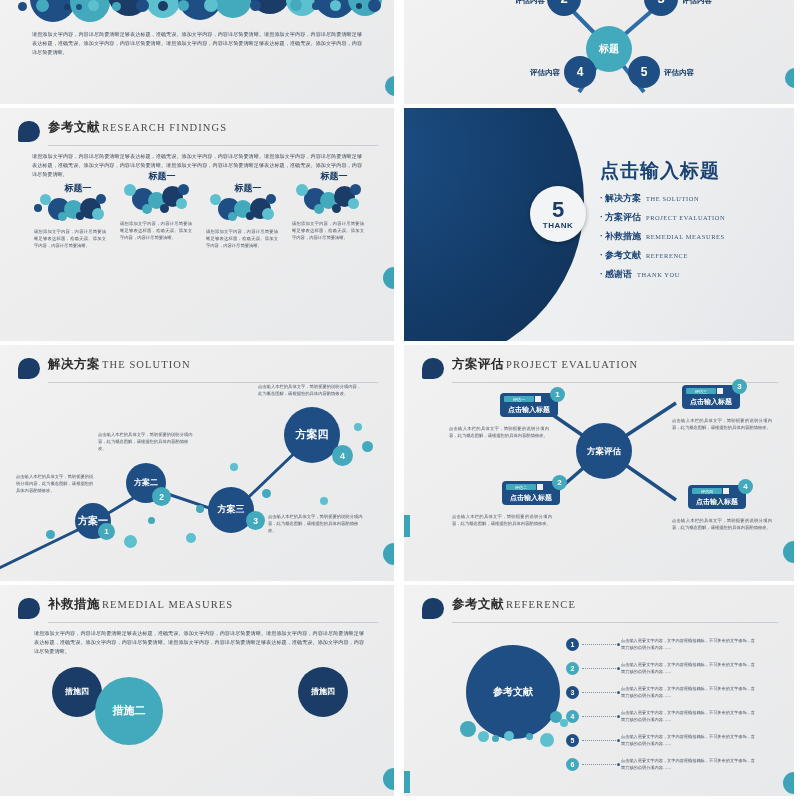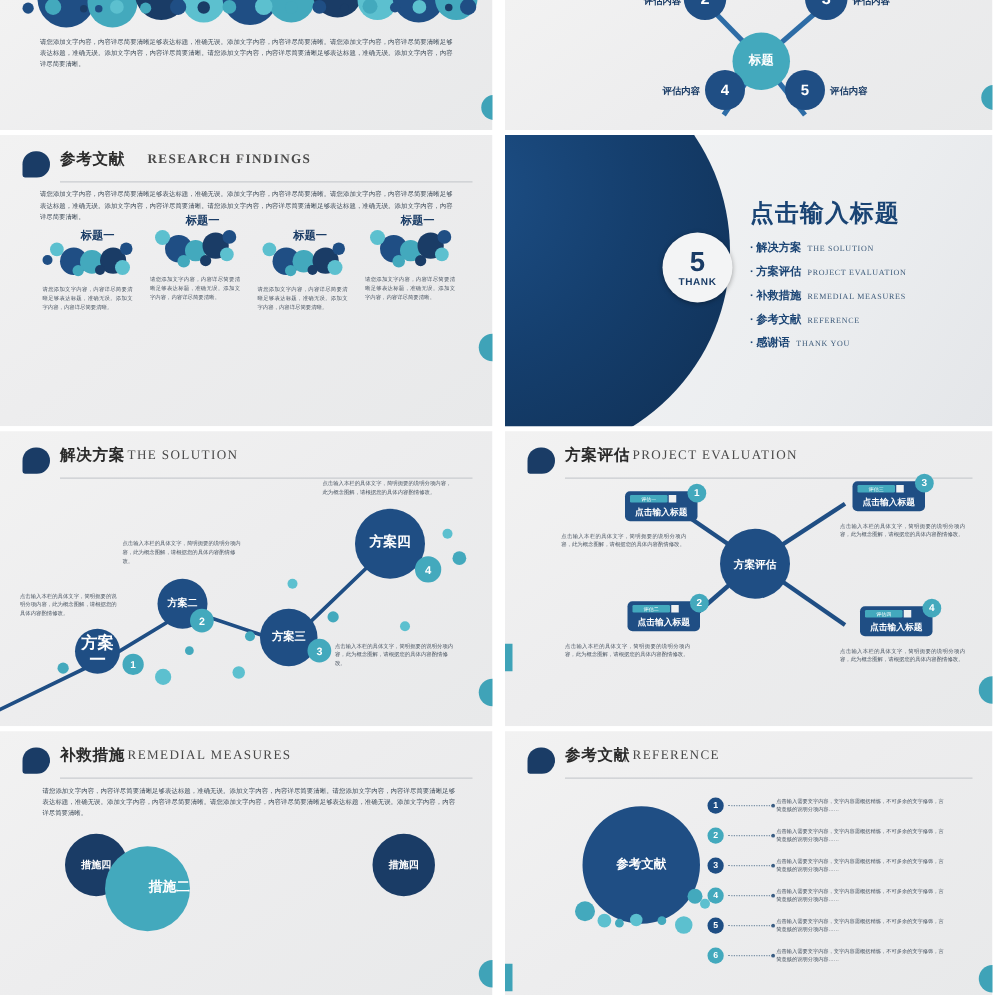--- a/index.html
+++ b/index.html
@@ -225,21 +225,21 @@
     </div>
     <div class="body-text" style="left:260px; top:66px; width:46px; font-size:7.5px; font-weight:bold; color:#1a3c66;">评估内容</div>
 
     <div class="deco-right" style="bottom:16px; right:-11px; width:20px; height:20px;"></div>
   </div>
 
   <div class="slide">
     <div class="hdr">
       <div class="leaf"></div>
       <div class="cn">参考文献</div>
-      <div class="en" style="left:100px;font-weight:bold;">RESEARCH FINDINGS</div>
+      <div class="en" style="left:84px;">RESEARCH FINDINGS</div>
       <div class="en" style="left:77px; color:#2a2a2a;">|</div>
       <div class="rule"></div>
     </div>
 
     <div class="body-text" style="left:32px; top:44px; width:330px;">请您添加文字内容，内容详尽简要清晰足够表达标题，准确无误。添加文字内容，内容详尽简要清晰。请您添加文字内容，内容详尽简要清晰足够表达标题，准确无误。添加文字内容，内容详尽简要清晰。请您添加文字内容，内容详尽简要清晰足够表达标题，准确无误。添加文字内容，内容详尽简要清晰。</div>
 
     <div>
       <div style="position:absolute; left:38px; top:74px; width:80px; text-align:center; font-size:9px; font-weight:bold; color:#1a3c66;">标题一</div>
       <div>
         <div class="circ navy" style="left:48px; top:90px; width:22px; height:22px;"></div>
@@ -348,21 +348,21 @@
       <div class="circ teal-l" style="left:186px;top:188px; width:10px; height:10px;"></div>
       <div class="circ teal" style="left:196px;top:160px; width:8px;  height:8px;"></div>
       <div class="circ teal-l" style="left:230px;top:118px; width:8px;  height:8px;"></div>
       <div class="circ teal" style="left:262px;top:144px; width:9px;  height:9px;"></div>
       <div class="circ teal-l" style="left:354px;top:78px;  width:8px;  height:8px;"></div>
       <div class="circ teal" style="left:362px;top:96px;  width:11px; height:11px;"></div>
       <div class="circ teal-l" style="left:320px;top:152px; width:8px;  height:8px;"></div>
     </div>
 
     <div>
-      <div class="node navy" style="left:60px; top:158px; width:36px; height:36px; font-size:13px;">
+      <div class="node navy" style="left:75px; top:158px; width:36px; height:36px; font-size:10px;">
         <span>方案一</span>
       </div>
       <div class="badge teal" style="left:98px; top:178px; width:17px; height:17px; font-size:8px;">
         <span>1</span>
       </div>
       <div class="body-text tiny" style="left:16px; top:128px; width:80px; text-align:left;">点击输入本栏的具体文字，简明扼要的说明分项内容，此为概念图解，请根据您的具体内容酌情修改。</div>
     </div>
 
     <div>
       <div class="node navy" style="left:126px; top:118px; width:40px; height:40px; font-size:8px;">
@@ -484,21 +484,21 @@
       <div class="en" style="left:77px; color:#2a2a2a;">|</div>
       <div class="en" style="left:84px;">REMEDIAL MEASURES</div>
       <div class="rule"></div>
     </div>
 
     <div class="body-text" style="left:34px; top:44px; width:330px;">请您添加文字内容，内容详尽简要清晰足够表达标题，准确无误。添加文字内容，内容详尽简要清晰。请您添加文字内容，内容详尽简要清晰足够表达标题，准确无误。添加文字内容，内容详尽简要清晰。请您添加文字内容，内容详尽简要清晰足够表达标题，准确无误。添加文字内容，内容详尽简要清晰。</div>
 
     <div class="node navy-d" style="left:52px; top:82px; width:50px; height:50px; font-size:8px; z-index:2;">
       <span>措施四</span>
     </div>
-    <div class="node teal" style="left:84px; top:92px; width:68px; height:68px; font-size:11px; z-index:3;justify-content:flex-end;">
+    <div class="node teal" style="left:95px; top:92px; width:68px; height:68px; font-size:11px; z-index:3;">
       <span>措施二</span>
     </div>
     <div class="node navy-d" style="left:298px; top:82px; width:50px; height:50px; font-size:8px; z-index:2;">
       <span>措施四</span>
     </div>
 
     <div class="deco-right" style="bottom:6px; right:-11px;"></div>
   </div>
 
   <div class="slide col2">

